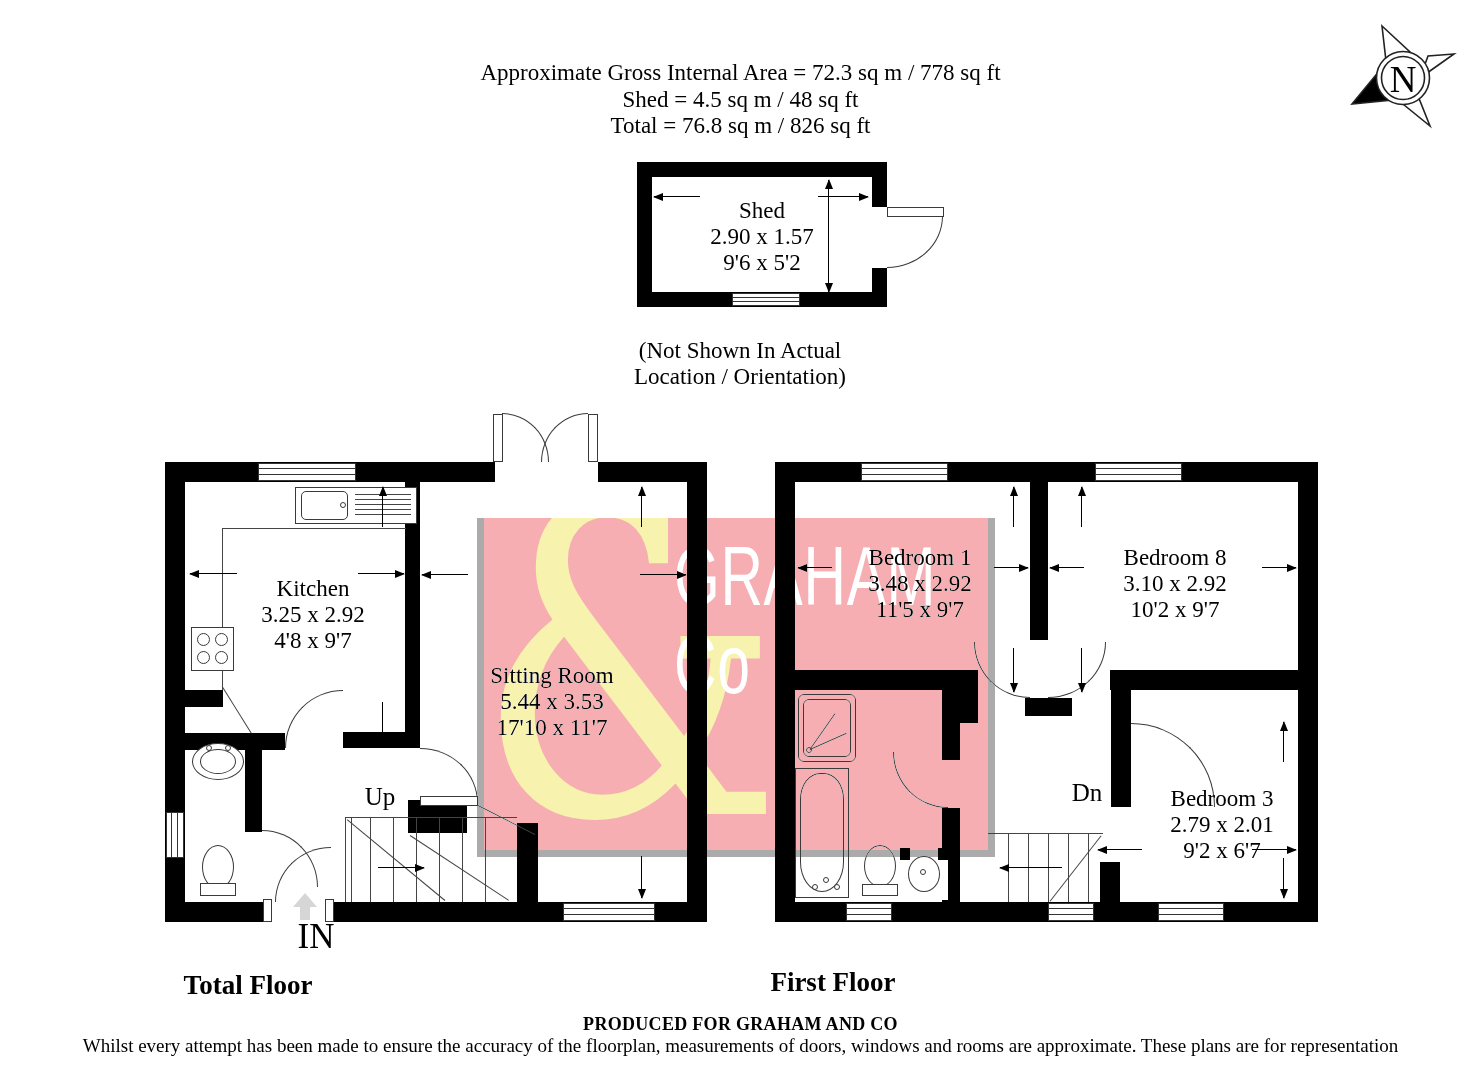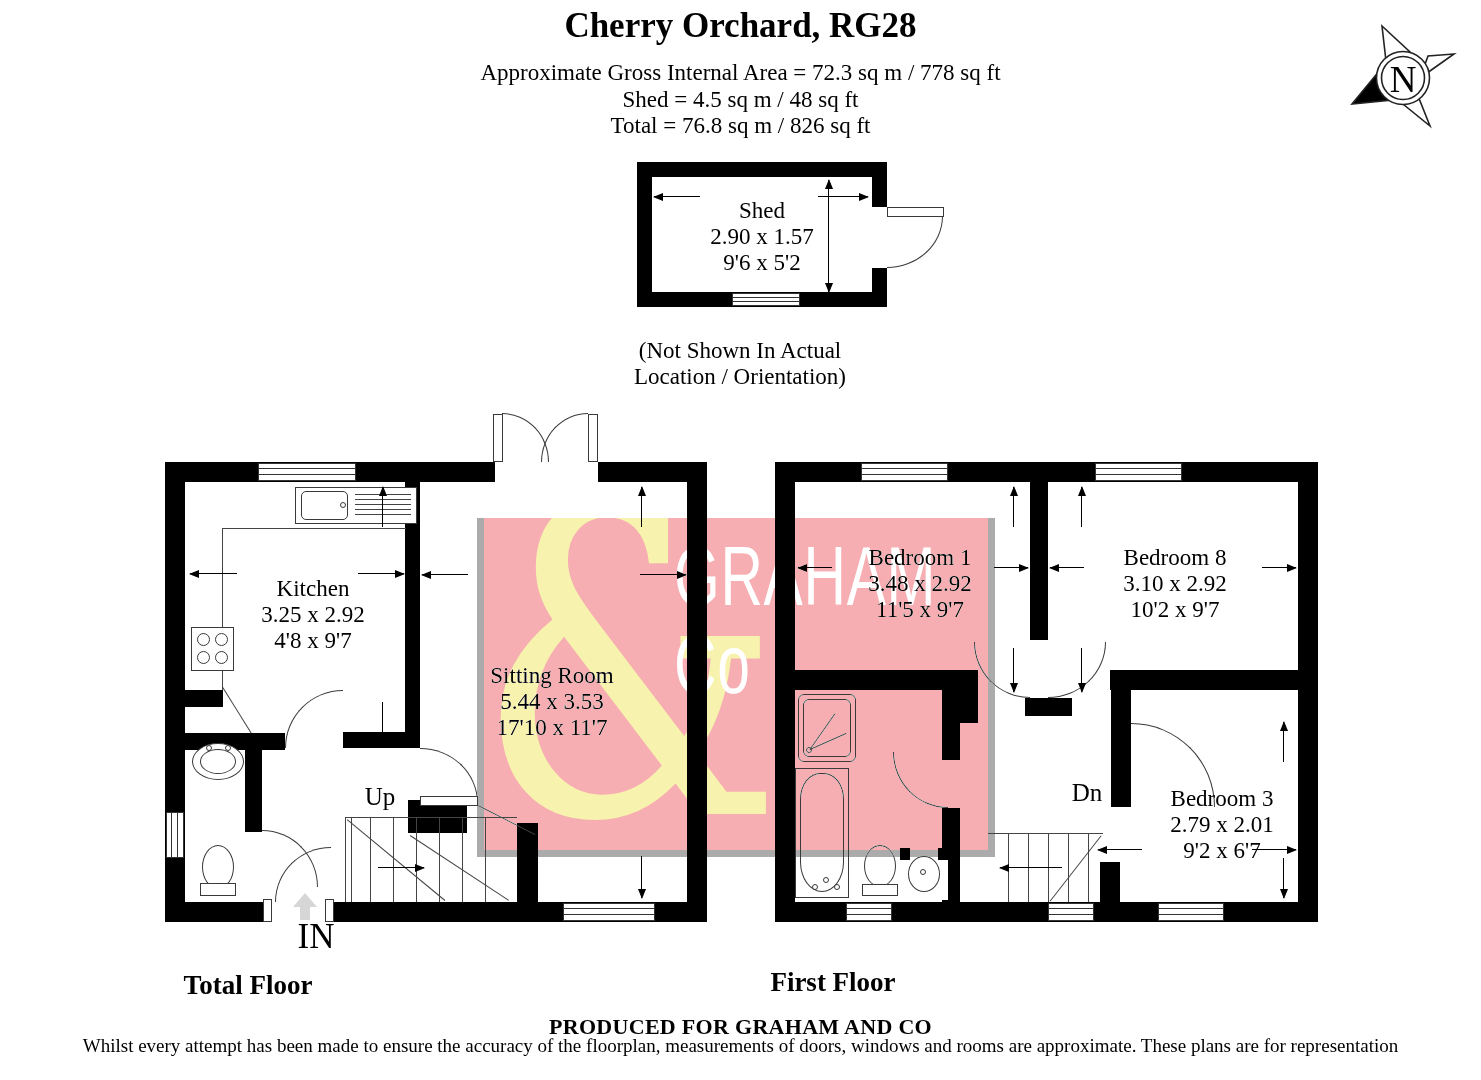--- a/index.html
+++ b/index.html
@@ -31,29 +31,28 @@
     border-top:10px solid #000;border-left:4.5px solid transparent;border-right:4.5px solid transparent;width:0;height:0;}
   #title{position:absolute;left:0;right:0;top:6px;text-align:center;font-weight:bold;font-size:35px;}
   .area{font-size:23px;}
   #wm{position:absolute;left:477px;top:518px;width:518px;height:339px;background:#F6AEB2;
       border-left:7px solid #ABABAB;border-right:7px solid #ABABAB;border-bottom:7px solid #ABABAB;
       mix-blend-mode:darken;overflow:hidden;z-index:60;box-sizing:border-box;}
   #wm .amp{position:absolute;left:-8px;top:-68px;font:430px/1 "DejaVu Serif",serif;color:#F7F2AD;
       transform:scaleX(0.8);transform-origin:left top;}
   #wm .bt{position:absolute;font:84px/1 "Liberation Sans",sans-serif;color:#FFFFFF;
       transform:scaleX(0.70);transform-origin:left top;letter-spacing:1px;}
-  #produced{top:1014px;font-weight:bold;font-size:22px;letter-spacing:.3px;}
+  #produced{top:1014px;font-weight:bold;font-size:18px;letter-spacing:.3px;}
   .disc{font-size:19px;}
 </style>
 </head>
 <body>
 
 <div id="canvas">
 
-  <div id="title">Cherry Orchard, RG28</div>
   <div class="center area" style="top:60px">Approximate Gross Internal Area = 72.3 sq m / 778 sq ft</div>
   <div class="center area" style="top:87px">Shed = 4.5 sq m / 48 sq ft</div>
   <div class="center area" style="top:113px">Total = 76.8 sq m / 826 sq ft</div>
 
   <svg width="115" height="122" viewBox="0 0 115 122" style="position:absolute;left:1346px;top:14px">
     <polygon points="36,12 64,38 40,47" fill="#fff" stroke="#222" stroke-width="1.6"></polygon>
     <polygon points="108,40 82,42 74,64" fill="#fff" stroke="#222" stroke-width="1.6"></polygon>
     <polygon points="84,112 72,82 52,86" fill="#fff" stroke="#222" stroke-width="1.6"></polygon>
     <polygon points="6,90 34,56 46,86" fill="#000" stroke="#222" stroke-width="1.6"></polygon>
     <circle cx="57" cy="64" r="26.5" fill="#fff" stroke="#222" stroke-width="1.6"></circle>

